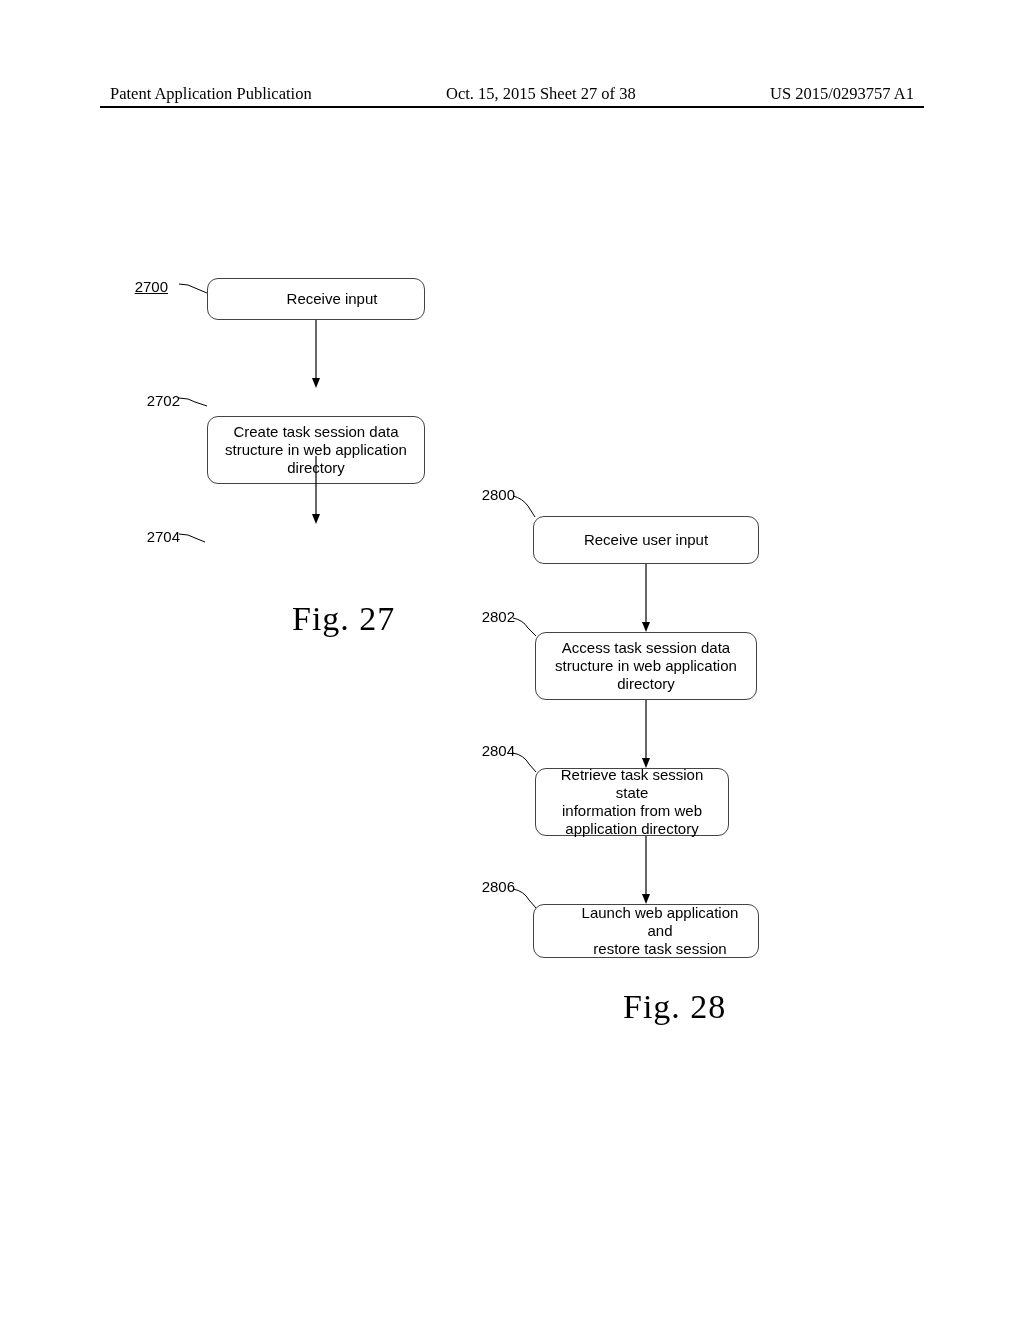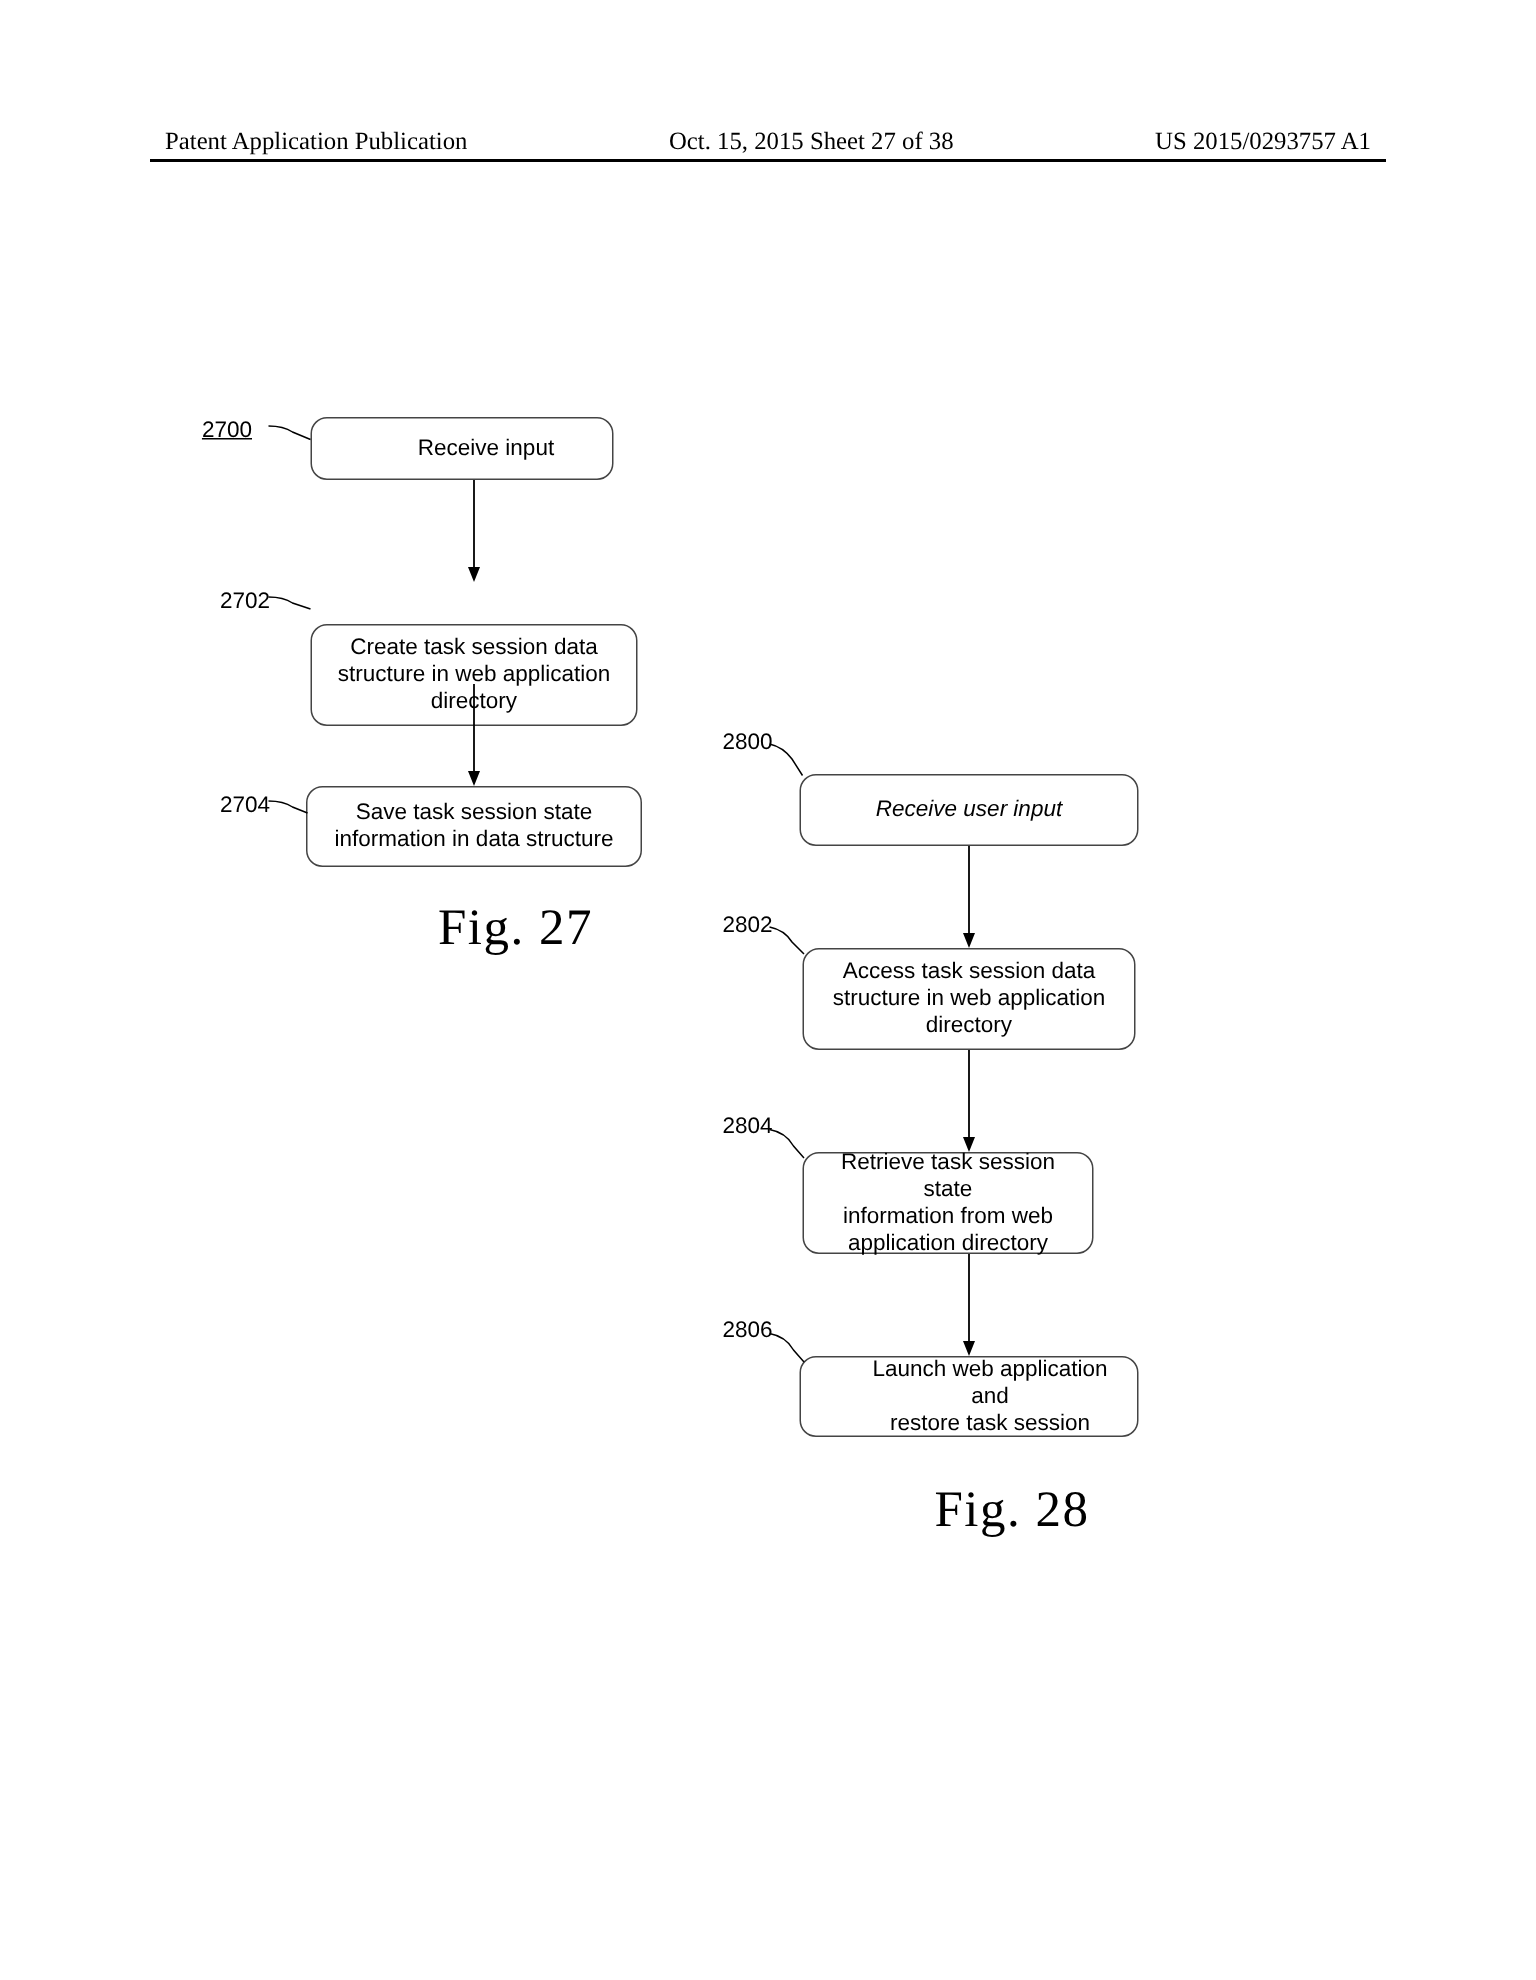--- a/index.html
+++ b/index.html
@@ -71,21 +71,21 @@
 
 <div class="page">
 
   <div class="header">
     <span class="ptype">Patent Application Publication</span>
     <span class="pdate">Oct. 15, 2015  Sheet 27 of 38</span>
     <span class="pnum">US 2015/0293757 A1</span>
   </div>
   <div class="hr-line"></div>
 
-  <div class="box" style="left:207px; top:278px; width:202px; height:42px;padding-left:40px;">
+  <div class="box" style="left:207px; top:278px; width:218px; height:42px;padding-left:40px;">
     <span>Receive input</span>
   </div>
   <div class="ref" style="left:123px; top:278px; width:45px;text-decoration:underline;">2700</div>
   <svg class="conn" style="left:175px; top:278px; width:35px; height:18px;">
     <path d="M4 6 Q14 6 20 10 L32 15" stroke="#000" fill="none" stroke-width="1"></path>
   </svg>
 
   <svg class="conn" style="left:311px; top:320px; width:10px; height:70px;">
     <line x1="5" y1="0" x2="5" y2="60" stroke="#000" stroke-width="1.2"></line>
     <polygon points="5,68 1,58 9,58" fill="#000"></polygon>
@@ -99,32 +99,28 @@
   <div class="ref" style="left:135px; top:392px; width:45px;">2702</div>
   <svg class="conn" style="left:175px; top:392px; width:35px; height:18px;">
     <path d="M4 6 Q14 6 20 10 L32 14" stroke="#000" fill="none" stroke-width="1"></path>
   </svg>
 
   <svg class="conn" style="left:311px; top:456px; width:10px; height:70px;">
     <line x1="5" y1="0" x2="5" y2="60" stroke="#000" stroke-width="1.2"></line>
     <polygon points="5,68 1,58 9,58" fill="#000"></polygon>
   </svg>
 
-  <div class="box" style="left:204px; top:524px; width:224px; height:54px;">
-    <span style="white-space:pre-line">Save task session state
-information in data structure</span>
-  </div>
   <div class="ref" style="left:135px; top:528px; width:45px;">2704</div>
   <svg class="conn" style="left:175px; top:528px; width:35px; height:18px;">
     <path d="M4 6 Q14 6 20 10 L30 14" stroke="#000" fill="none" stroke-width="1"></path>
   </svg>
 
   <div class="figlabel" style="left:247px; top:600px;">Fig. 27</div>
 
-  <div class="box" style="left:533px; top:516px; width:226px; height:48px;font-style:italic;">
+  <div class="box" style="left:533px; top:516px; width:226px; height:48px;">
     <span>Receive user input</span>
   </div>
   <div class="ref" style="left:470px; top:486px; width:45px;">2800</div>
   <svg class="conn" style="left:510px; top:490px; width:30px; height:30px;">
     <path d="M3 6 Q12 8 18 16 L25 27" stroke="#000" fill="none" stroke-width="1"></path>
   </svg>
 
   <svg class="conn" style="left:641px; top:564px; width:10px; height:70px;">
     <line x1="5" y1="0" x2="5" y2="60" stroke="#000" stroke-width="1.2"></line>
     <polygon points="5,68 1,58 9,58" fill="#000"></polygon>

